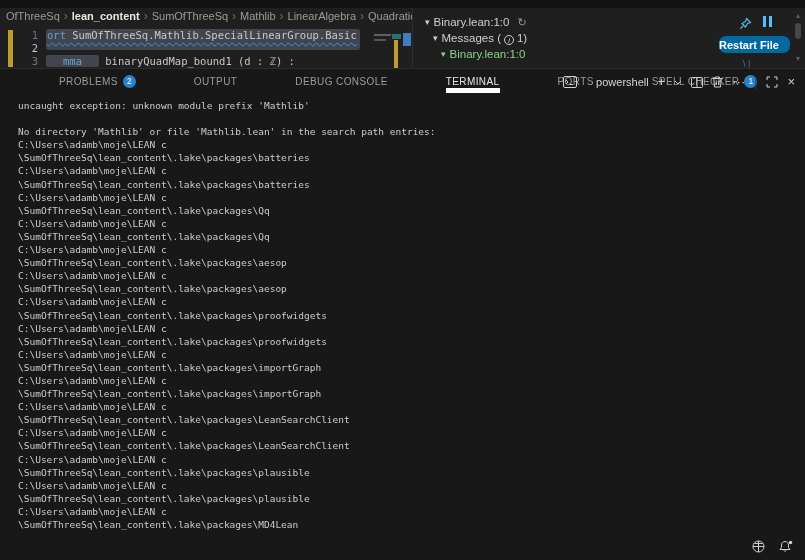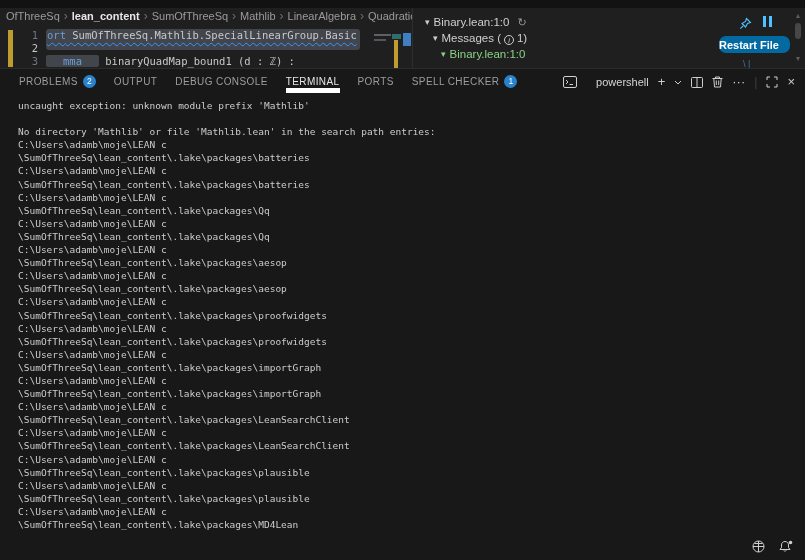--- a/index.html
+++ b/index.html
@@ -67,21 +67,21 @@
   #iv-scroll-dn { top:47px; }
   #iv-thumb { position:absolute; left:382px; top:15px; width:6px; height:16px;
               background:#474747; border-radius:3px; cursor:pointer; }
 
   
   #panel { position:absolute; left:0; top:68px; width:805px; height:492px;
            background:#181818; border-top:1px solid #2c2c2c; }
   #panel-tabs { position:absolute; left:10px; top:0; height:26px; display:flex; align-items:center; }
   .ptab { padding:0 9px; font-size:10px; letter-spacing:0.4px; color:#9d9d9d;
           height:26px; line-height:25px; cursor:pointer; white-space:nowrap; }
-  .ptab .tab-text { display:inline-block; height:24px; }
+  .ptab .tab-text { display:inline-block; height:24px;margin-left:40px; }
   .ptab.active { color:#e7e7e7; }
   .ptab.active .tab-text { border-bottom:5px solid #ffffff; }
   .badge { display:inline-block; min-width:13px; height:13px; margin-left:5px;
            background:#2983cc; border-radius:7px; color:#fff; font-size:8.5px;
            line-height:13px; text-align:center; letter-spacing:0; vertical-align:1px; }
   #panel-toolbar { position:absolute; right:10px; top:0; height:26px; display:flex;
                    align-items:center; gap:9px; color:#cfcfcf; }
   .tb-icon { cursor:pointer; display:flex; align-items:center; }
   #shell-chip { display:flex; align-items:center; gap:19px; cursor:pointer; }
   #shell-label { font-size:11px; color:#d6d6d6; }

